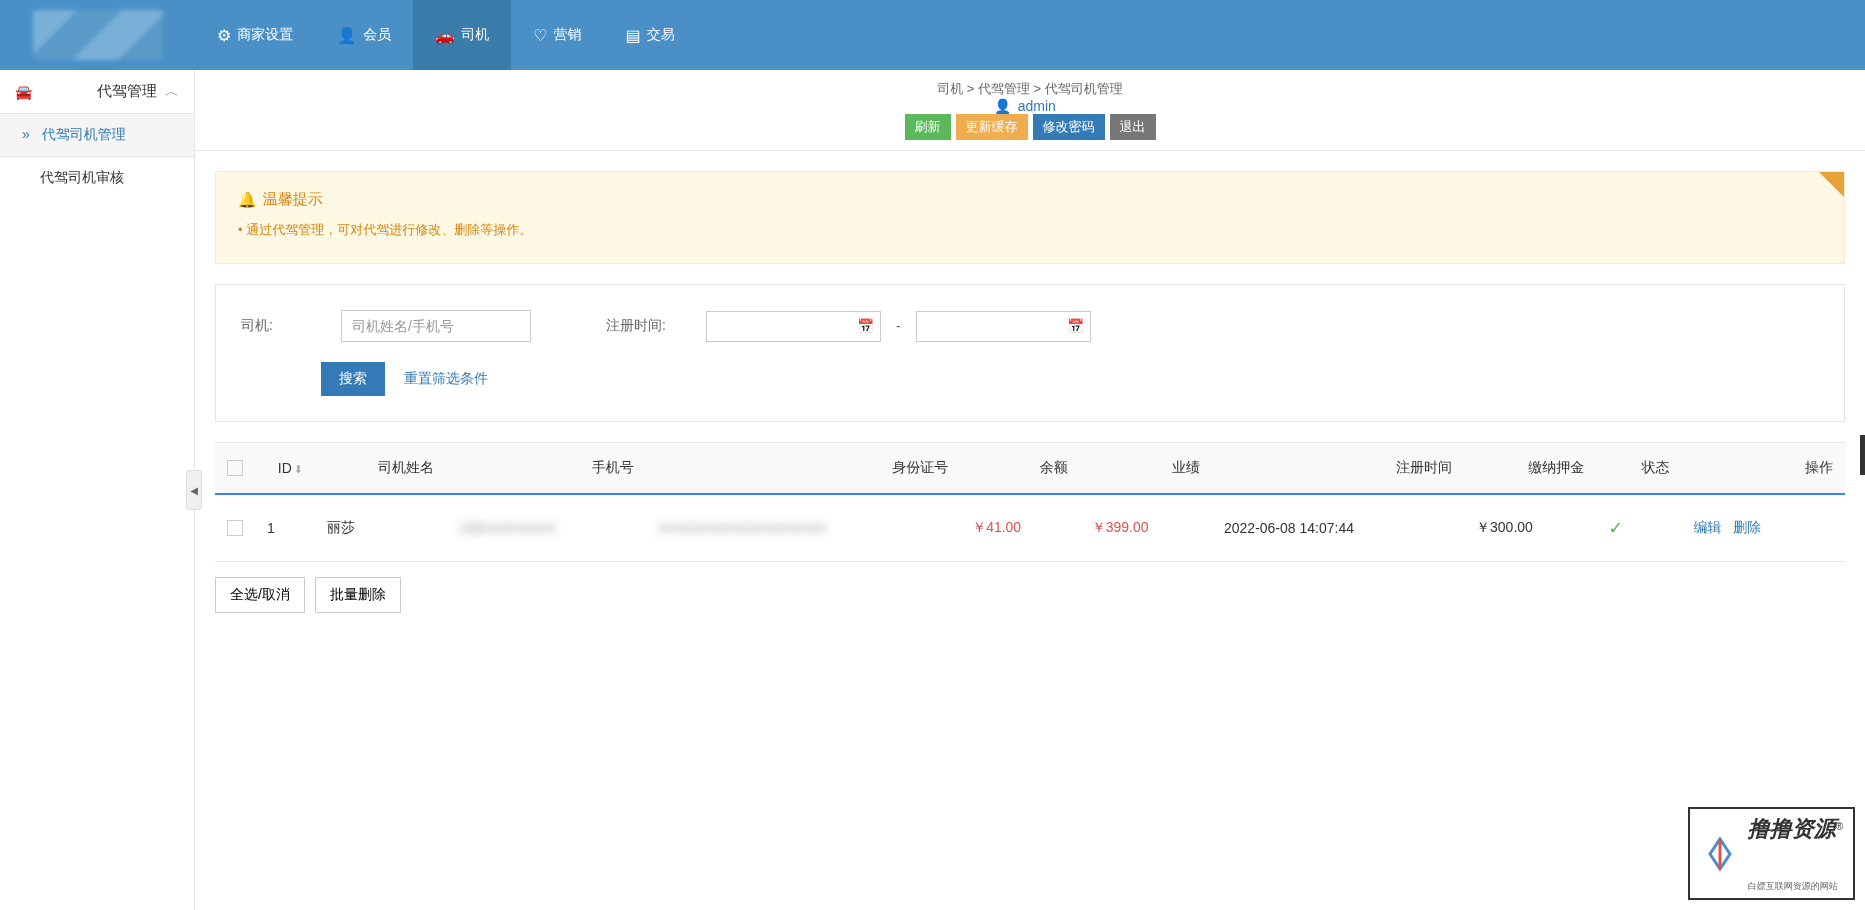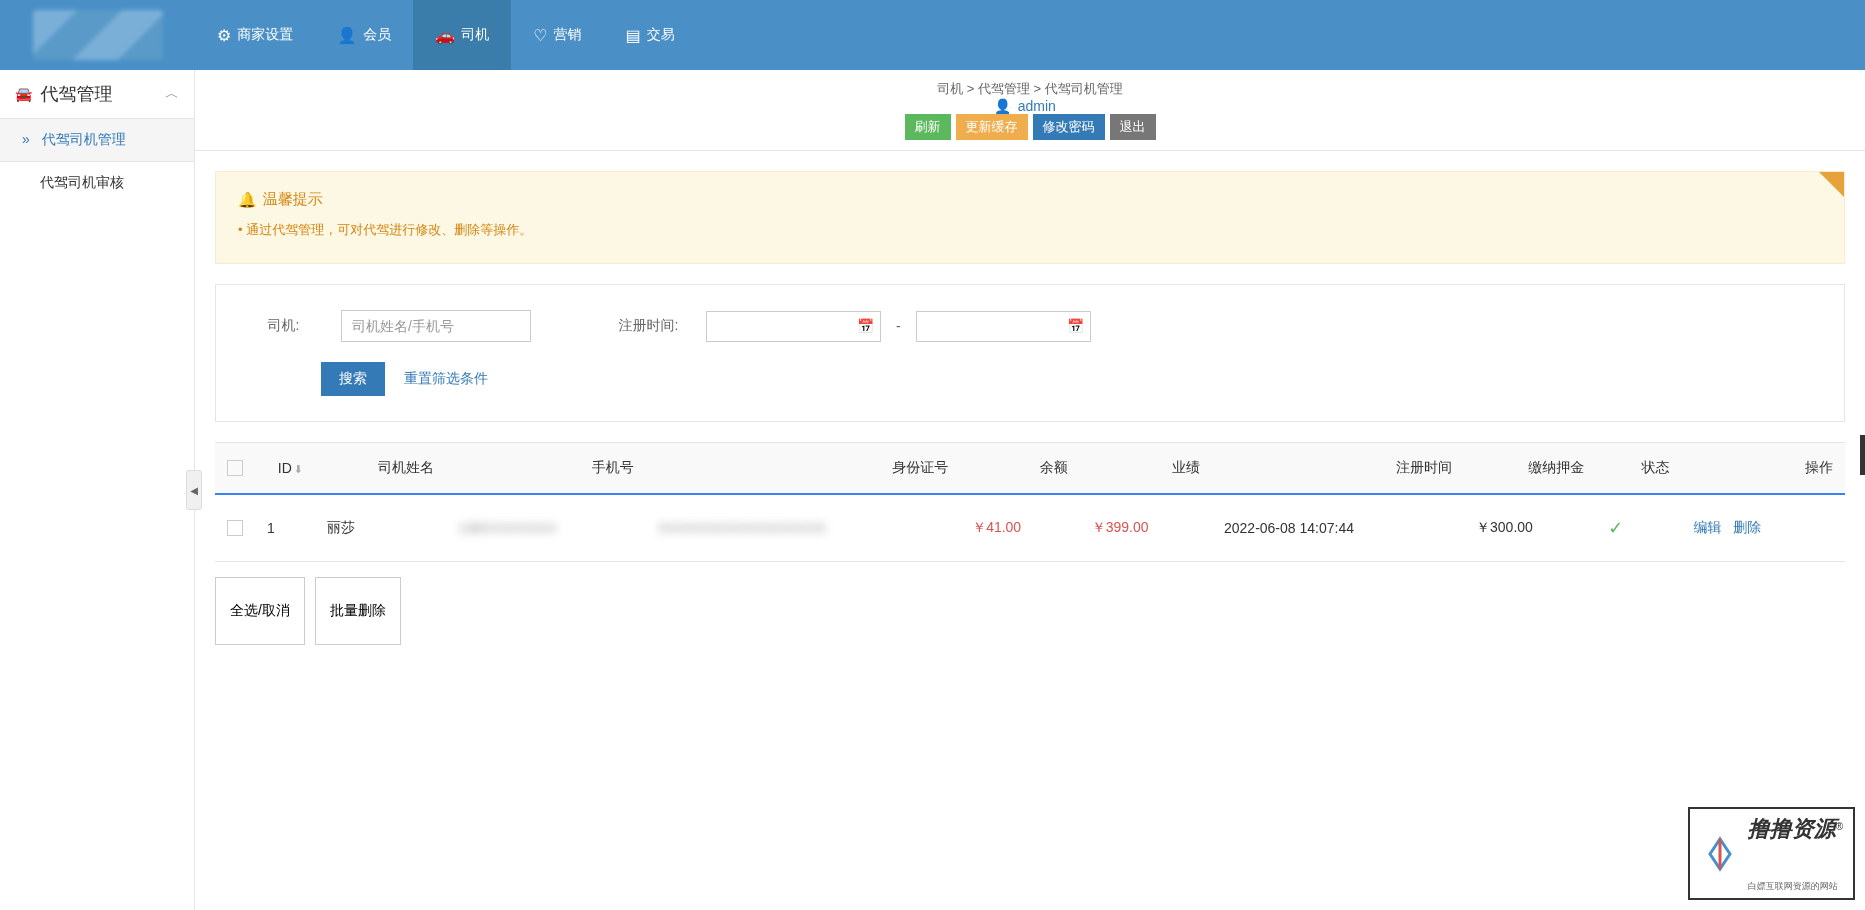--- a/index.html
+++ b/index.html
@@ -11,21 +11,21 @@
 .logo-img { width: 130px; height: 50px; background: linear-gradient(135deg, #7ab0d8 25%, #5a9ac8 25%, #5a9ac8 50%, #7ab0d8 50%, #7ab0d8 75%, #5a9ac8 75%); filter: blur(2px); border-radius: 4px; }
 .nav { display: flex; height: 100%; }
 .nav-item { display: flex; align-items: center; color: #fff; padding: 0 22px; cursor: pointer; gap: 6px; }
 .nav-item.active { background: #3a7dab; }
 .nav-icon { font-size: 16px; }
 
 
 .container { display: flex; height: calc(100vh - 70px); }
 .sidebar { width: 195px; border-right: 1px solid #e5e5e5; position: relative; }
 .sidebar-header { display: flex; align-items: center; padding: 12px 15px; background: #fff; border-bottom: 1px solid #e5e5e5; gap: 8px; }
-.sidebar-header-text { flex: 1; font-size: 18px; }
+.sidebar-header-text { flex: 1; font-size: 15px; text-align: right; }
 .chevron-up { color: #999; }
 .sidebar-item { padding: 12px 15px 12px 40px; cursor: pointer; font-size: 14px; }
 .sidebar-item.active { background: #f5f5f5; color: #337ab7; border-bottom: 1px solid #e5e5e5; }
 .sidebar-item.active::before { content: "»"; color: #337ab7; margin-right: 8px; margin-left: -18px; }
 .collapse-handle { position: absolute; right: -8px; top: 50%; transform: translateY(-50%); width: 16px; height: 40px; background: #f0f0f0; border: 1px solid #ddd; border-radius: 3px; display: flex; align-items: center; justify-content: center; cursor: pointer; font-size: 10px; color: #666; }
 
 
 .main { flex: 1; padding: 0; overflow: auto; }
 .topbar { display: flex; align-items: center; padding: 10px 20px; border-bottom: 1px solid #e5e5e5; flex-direction: column; }
 .breadcrumb { flex: 1; color: #666; font-size: 13px; }
@@ -42,21 +42,21 @@
 
 .notice { background: #fcf8e3; border: 1px solid #faebcc; padding: 18px 22px; margin-bottom: 20px; position: relative; }
 .notice-corner { position: absolute; top: 0; right: 0; width: 0; height: 0; border-style: solid; border-width: 0 25px 25px 0; border-color: transparent #e8a23a transparent transparent; }
 .notice-title { color: #d58512; font-size: 15px; display: flex; align-items: center; gap: 6px; margin-bottom: 12px; }
 .notice-line { color: #d58512; font-size: 13px; margin: 6px 0; }
 .notice-line::before { content: "• "; }
 
 
 .search-bar { border: 1px solid #e5e5e5; padding: 25px; margin-bottom: 20px; }
 .search-row { display: flex; align-items: center; gap: 15px; margin-bottom: 20px; }
-.search-label { color: #666; min-width: 85px; text-align: center; }
+.search-label { color: #666; min-width: 85px; text-align: left; }
 .search-input { border: 1px solid #ccc; padding: 7px 10px; width: 190px; font-size: 14px; }
 .search-input::placeholder { color: #999; }
 .date-input { border: 1px solid #ccc; padding: 7px 10px; width: 175px; position: relative; }
 .date-wrap { position: relative; display: inline-block; }
 .date-icon { position: absolute; right: 6px; top: 50%; transform: translateY(-50%); color: #999; pointer-events: none; }
 .dash { color: #666; }
 .btn-search { background: #337ab7; color: #fff; border: none; padding: 8px 18px; cursor: pointer; font-size: 14px; margin-left: 80px; }
 .link-reset { color: #337ab7; cursor: pointer; margin-left: 15px; }
 
 
@@ -64,21 +64,21 @@
 .table th { text-align: right; padding: 16px 12px; background: #f9f9f9; border-top: 1px solid #e5e5e5; border-bottom: 2px solid #3b82f6; font-weight: normal; color: #333; font-size: 14px; }
 .table td { padding: 22px 12px; border-bottom: 1px solid #e5e5e5; font-size: 14px; }
 .checkbox { width: 16px; height: 16px; border: 1px solid #ccc; cursor: pointer; }
 .sort-icon { color: #aaa; font-size: 11px; margin-left: 2px; }
 .money { color: #d9534f; }
 .check-icon { color: #5cb85c; font-size: 18px; }
 .link-action { color: #337ab7; cursor: pointer; margin-right: 8px; }
 .blur-cell { filter: blur(4px); color: #999; }
 
 .bottom-actions { margin-top: 15px; display: flex; gap: 10px; }
-.btn-default { background: #fff; border: 1px solid #ccc; padding: 24px 14px; cursor: pointer; font-size: 14px; }
+.btn-default { background: #fff; border: 1px solid #ccc; padding: 8px 14px; cursor: pointer; font-size: 14px; }
 
 
 .watermark { position: fixed; bottom: 10px; right: 10px; border: 2px solid #333; padding: 5px 10px; display: flex; align-items: center; gap: 8px; background: #fff; }
 .wm-logo { width: 40px; height: 40px; display: flex; align-items: center; justify-content: center; }
 .wm-text { display: flex; flex-direction: column; gap: 36px; }
 .wm-main { font-size: 22px; font-weight: bold; font-style: italic; }
 .wm-sub { font-size: 9px; color: #666; }
 .wm-r { font-size: 10px; vertical-align: super; }
 
 .side-scroll { position: fixed; right: 0; top: 50%; transform: translateY(-50%); width: 5px; height: 40px; background: #333; }

